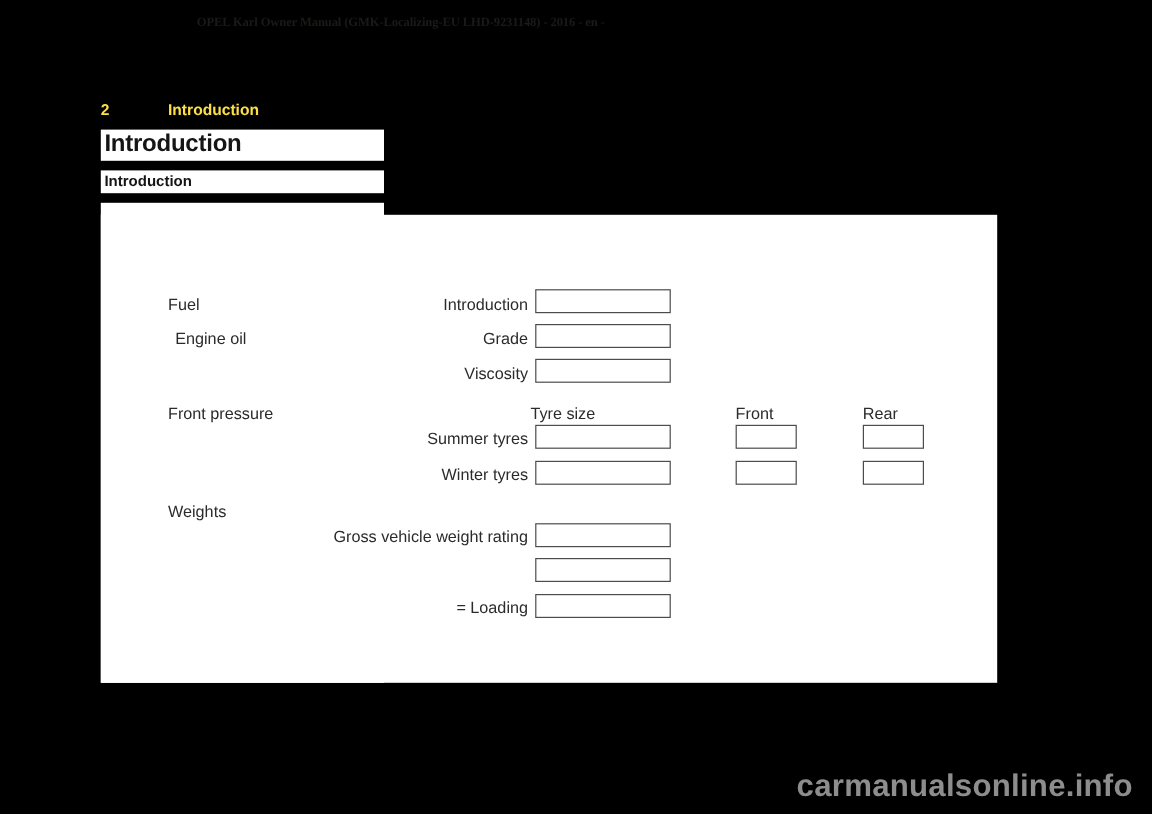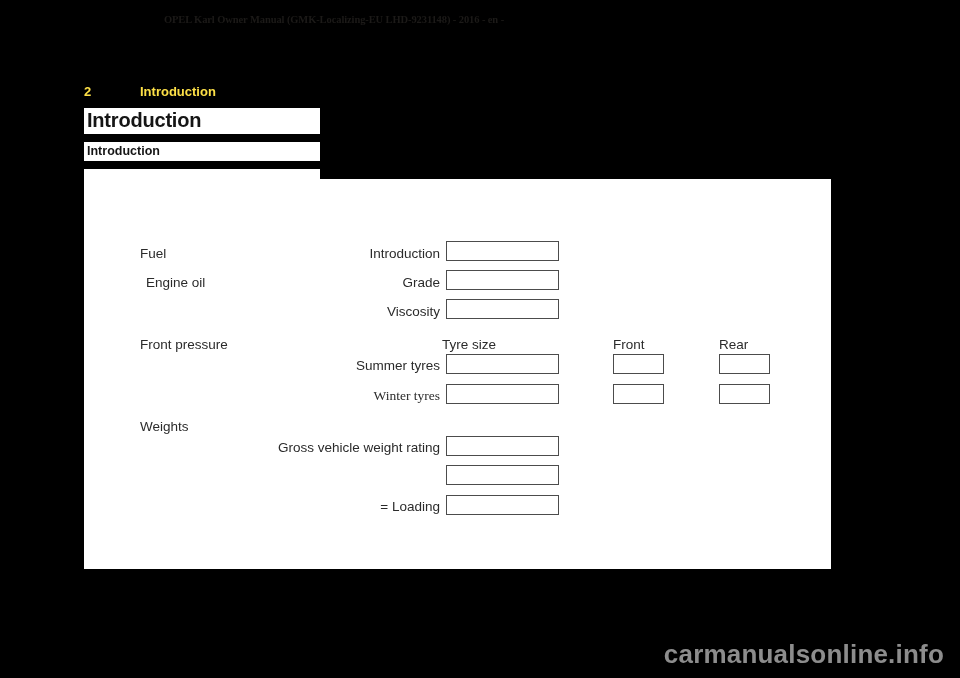--- a/index.html
+++ b/index.html
@@ -197,21 +197,21 @@
 
     <span class="col-head" style="left:358px; top:158px;">Tyre size</span>
     <span class="col-head" style="left:529px; top:158px;">Front</span>
     <span class="col-head" style="left:635px; top:158px;">Rear</span>
 
     <span class="fld-label" style="left:160px; top:179px; width:196px;">Summer tyres</span>
     <span class="box" style="left:362px; top:175px; width:113px; height:20px;"></span>
     <span class="box" style="left:529px; top:175px; width:51px; height:20px;"></span>
     <span class="box" style="left:635px; top:175px; width:51px; height:20px;"></span>
 
-    <span class="fld-label" style="left:160px; top:209px; width:196px;font-family:Liberation Serif, serif;">Winter tyres</span>
+    <span class="fld-label" style="left:160px; top:209px; width:196px;">Winter tyres</span>
     <span class="box" style="left:362px; top:205px; width:113px; height:20px;"></span>
     <span class="box" style="left:529px; top:205px; width:51px; height:20px;"></span>
     <span class="box" style="left:635px; top:205px; width:51px; height:20px;"></span>
 
     <span class="sec-label" style="left:56px; top:240px;">Weights</span>
 
     <span class="fld-label" style="left:96px; top:261px; width:260px;">Gross vehicle weight rating</span>
     <span class="box" style="left:362px; top:257px; width:113px; height:20px;"></span>
 
     <span class="box" style="left:362px; top:286px; width:113px; height:20px;"></span>

